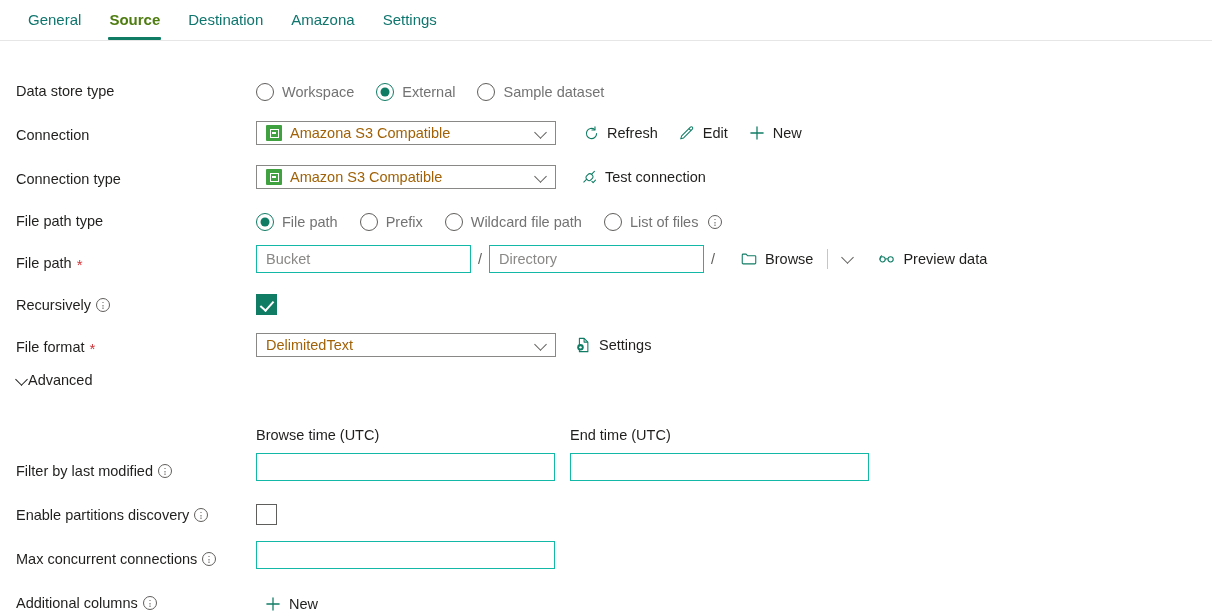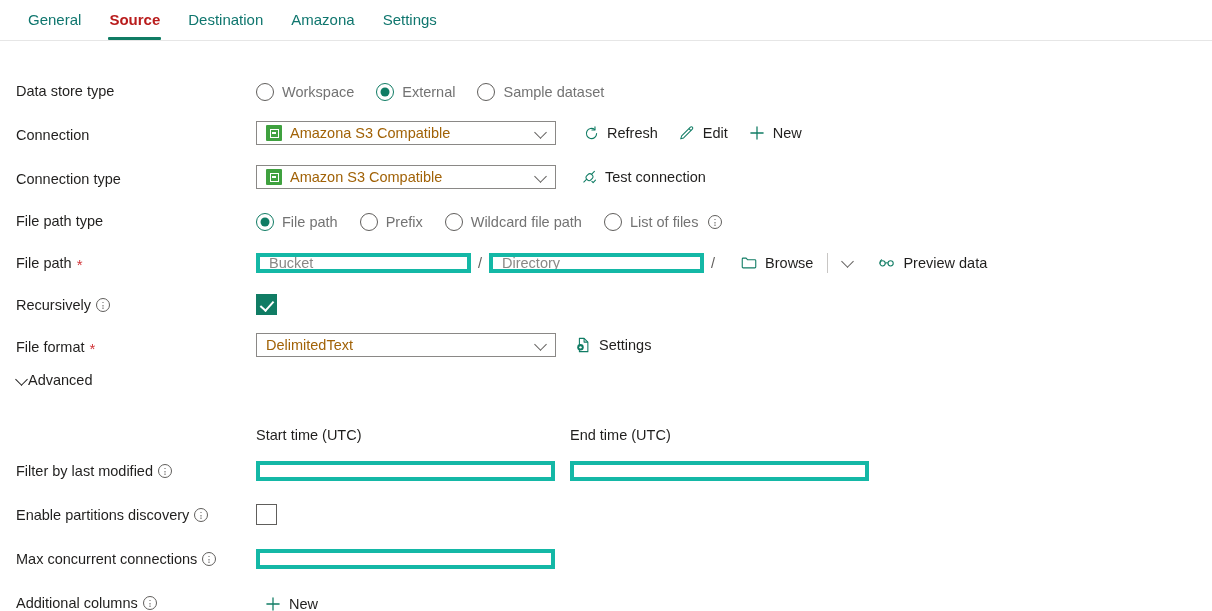--- a/index.html
+++ b/index.html
@@ -24,21 +24,21 @@
   .tab {
     position: relative;
     padding: 9px 14px 0 14px;
     font-size: 15px;
     line-height: 22px;
     color: #0f766e;
     height: 40px;
     cursor: pointer;
     white-space: nowrap;
   }
-  .tab.active { font-weight: bold; color: #b91c1c; }
+  .tab.active { font-weight: bold; color: #4d7c0f; }
   .tab.active::after {
     content: "";
     position: absolute;
     left: 13px; right: 13px;
     bottom: 0;
     height: 3px;
     background: #107c64;
     border-radius: 1px;
   }
 
@@ -153,22 +153,22 @@
     width: 9px; height: 9px;
     border: 1.5px solid #ffffff;
     position: relative;
   }
   .conn-icon .g::after {
     content:""; position:absolute; left:1px; top:2.5px;
     width:4px; height:1.5px; background:#fff;
   }
 
   .txtinput {
-    height: 20px;
-    border: 4px solid #14b8a6;
+    height: 28px;
+    border: 1px solid #14b8a6;
     background: #fff;
     font-size: 14.5px;
     color: #201f1e;
     padding: 0 9px;
     font-family: "Liberation Sans", sans-serif;
     outline: none;
   }
   .txtinput::placeholder { color: #8a8886; opacity: 1; }
   .slash { padding: 0 7px; color: #605e5c; font-size: 14.5px; }
 
@@ -406,21 +406,21 @@
   </div>
 
   <div class="advanced" style="margin-top:8px;">
     <span class="caret"></span>
     <span>Advanced</span>
   </div>
 
   <div class="row" style="height:30px;margin-top:18px;">
     <div class="label"></div>
     <div class="ctrl">
-      <span class="sublabel" style="width:314px;display:inline-block;">Start time (UTC)</span>
+      <span class="sublabel" style="width:314px;display:inline-block;">Browse time (UTC)</span>
       <span class="sublabel">End time (UTC)</span>
     </div>
   </div>
 
   <div class="row" style="height:38px;">
     <div class="label">
       <span>Filter by last modified</span>
       <span class="info"></span>
     </div>
     <div class="ctrl">

